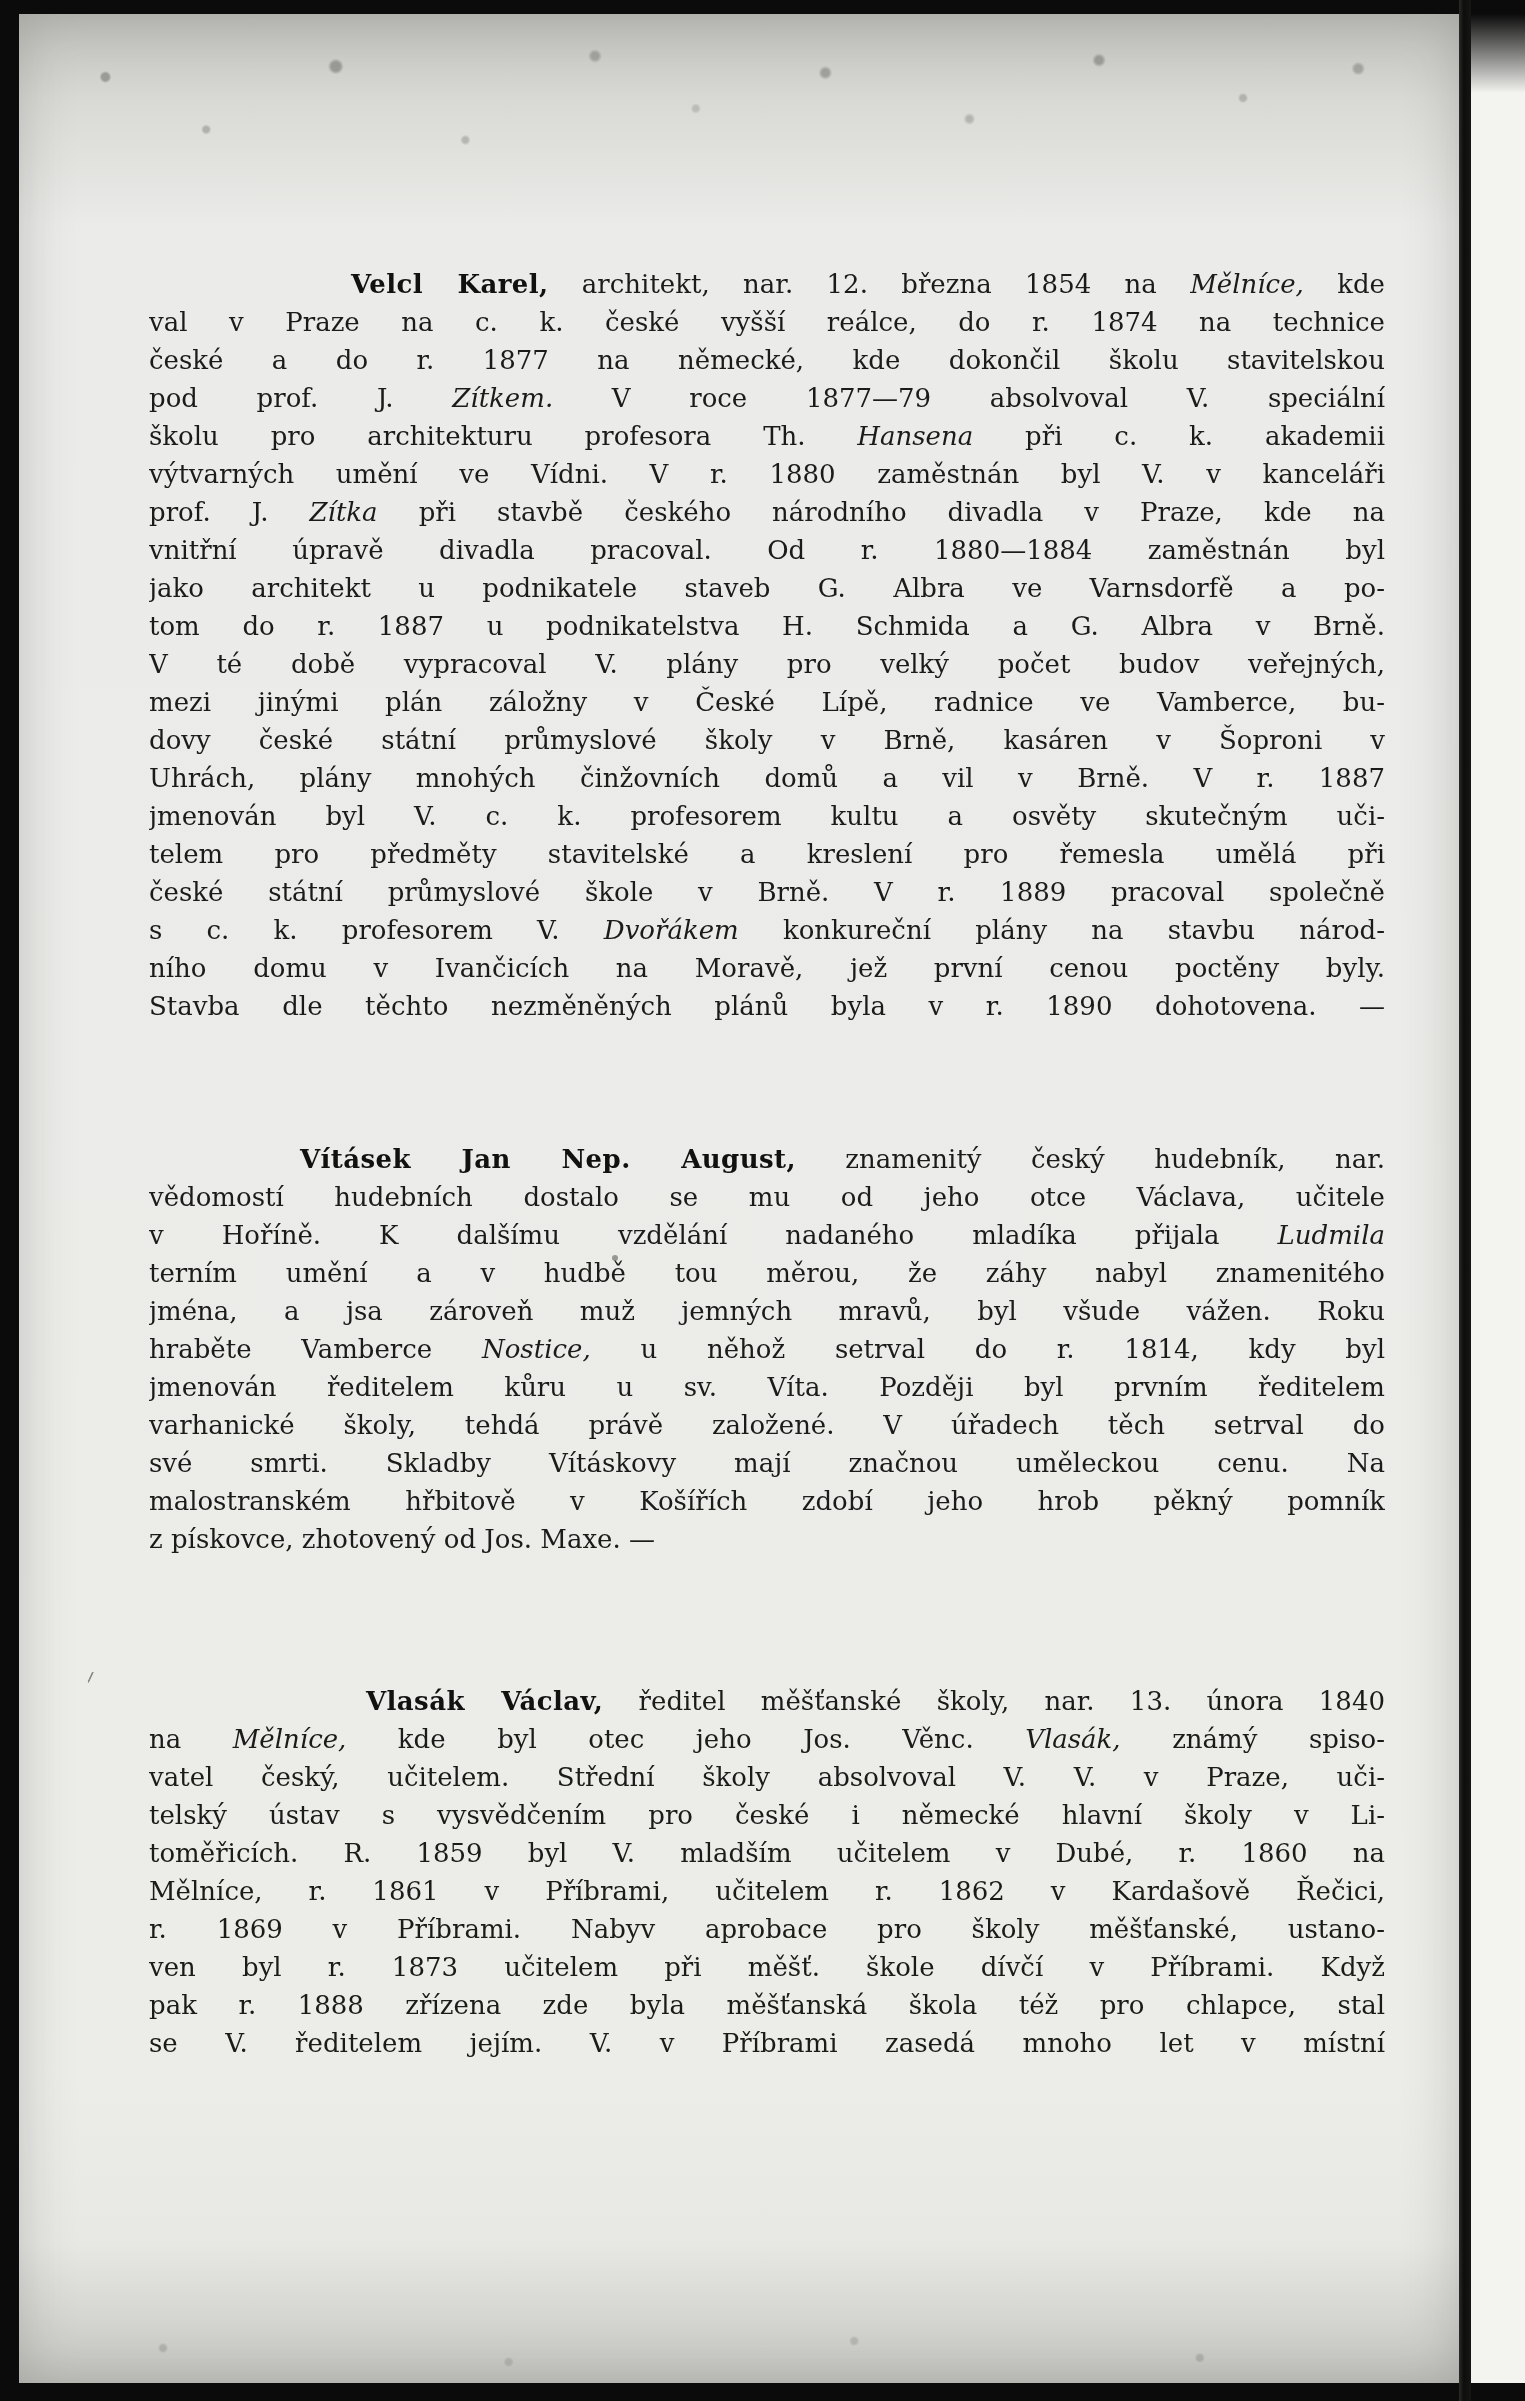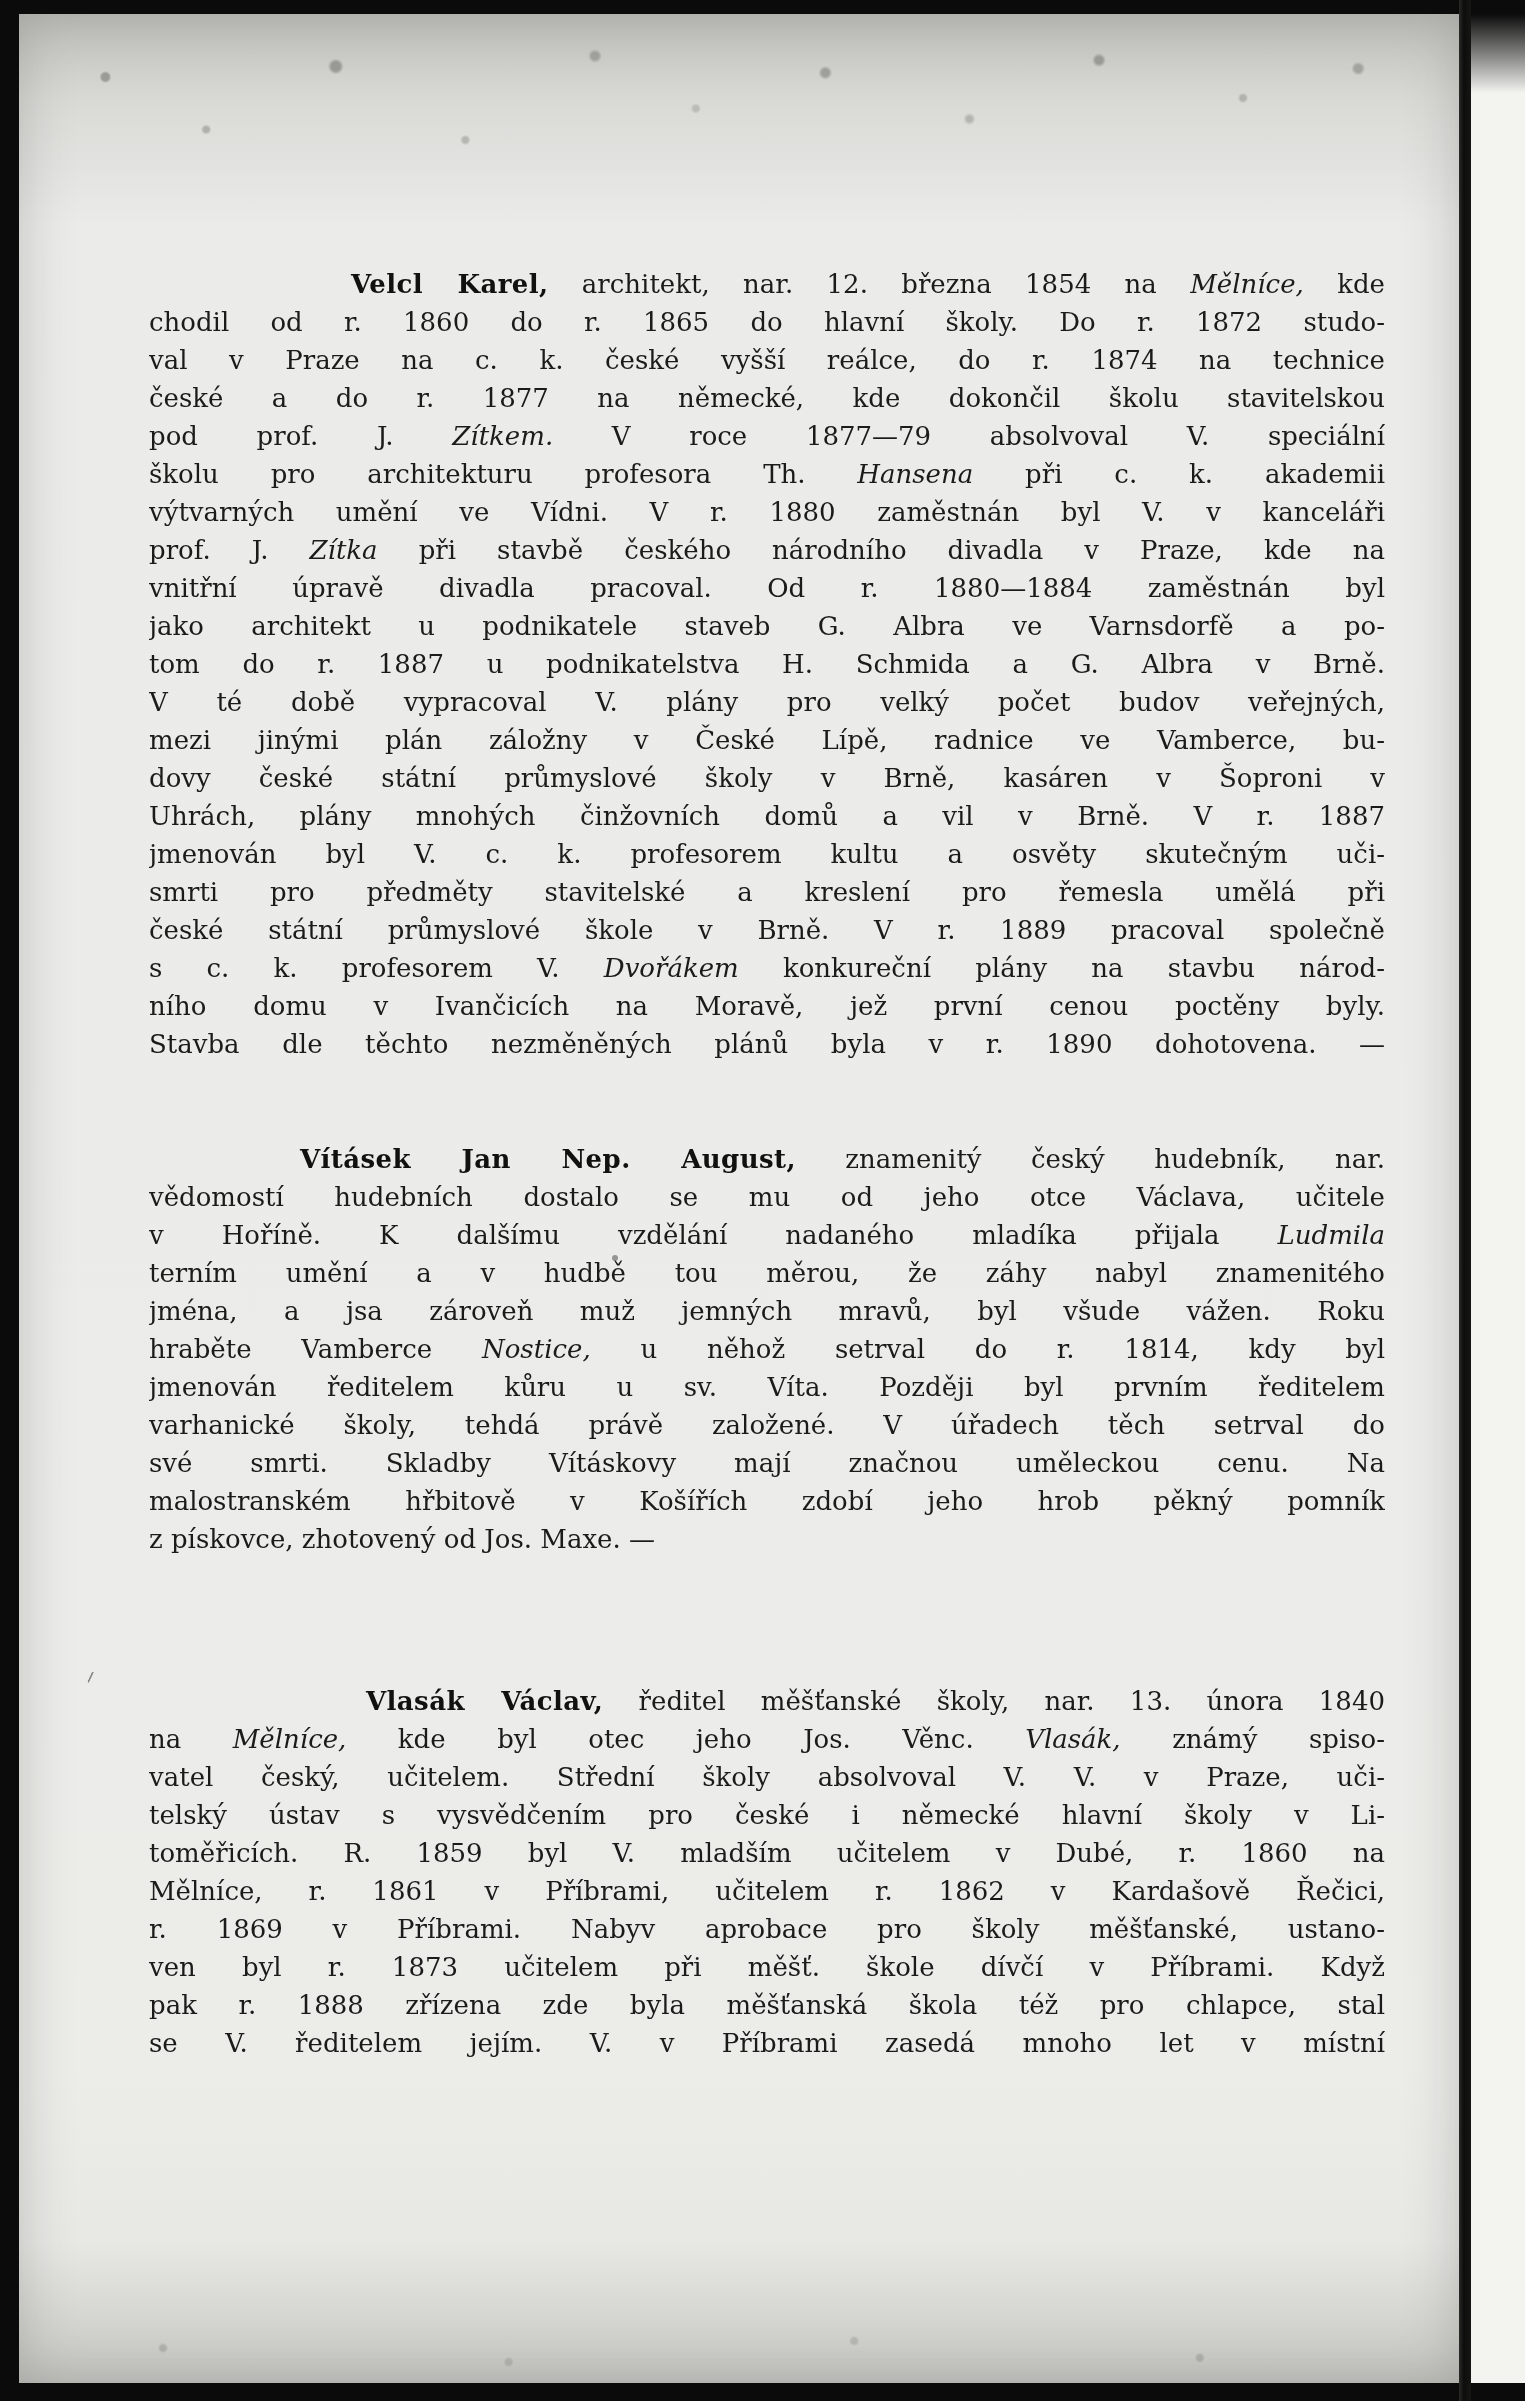--- a/index.html
+++ b/index.html
@@ -96,36 +96,35 @@
 <body>
 
 <div class="paper">
   <div class="texture-top"></div>
   <div class="texture-bottom"></div>
 
 
   <div class="text-column" id="text-column">
       <div class="entry" id="entry-velcl-karel">
         <div class="line first"><span class="s-b">Velcl Karel,</span><span class="s-n"> architekt, nar. 12. března 1854 na </span><span class="s-i">Mělníce,</span><span class="s-n"> kde</span></div>
-        <div class="line"><span class="s-n">chodil od r. 1860 do r. 1865 do hlavní školy. Do r. 1872 studo-</span></div>
         <div class="line"><span class="s-n">val v Praze na c. k. české vyšší reálce, do r. 1874 na technice</span></div>
         <div class="line"><span class="s-n">české a do r. 1877 na německé, kde dokončil školu stavitelskou</span></div>
         <div class="line"><span class="s-n">pod prof. J. </span><span class="s-i">Zítkem.</span><span class="s-n"> V roce 1877—79 absolvoval V. speciální</span></div>
         <div class="line"><span class="s-n">školu pro architekturu profesora Th. </span><span class="s-i">Hansena</span><span class="s-n"> při c. k. akademii</span></div>
         <div class="line"><span class="s-n">výtvarných umění ve Vídni. V r. 1880 zaměstnán byl V. v kanceláři</span></div>
         <div class="line"><span class="s-n">prof. J. </span><span class="s-i">Zítka</span><span class="s-n"> při stavbě českého národního divadla v Praze, kde na</span></div>
         <div class="line"><span class="s-n">vnitřní úpravě divadla pracoval. Od r. 1880—1884 zaměstnán byl</span></div>
         <div class="line"><span class="s-n">jako architekt u podnikatele staveb G. Albra ve Varnsdorfě a po-</span></div>
         <div class="line"><span class="s-n">tom do r. 1887 u podnikatelstva H. Schmida a G. Albra v Brně.</span></div>
         <div class="line"><span class="s-n">V té době vypracoval V. plány pro velký počet budov veřejných,</span></div>
         <div class="line"><span class="s-n">mezi jinými plán záložny v České Lípě, radnice ve Vamberce, bu-</span></div>
         <div class="line"><span class="s-n">dovy české státní průmyslové školy v Brně, kasáren v Šoproni v</span></div>
         <div class="line"><span class="s-n">Uhrách, plány mnohých činžovních domů a vil v Brně. V r. 1887</span></div>
         <div class="line"><span class="s-n">jmenován byl V. c. k. profesorem kultu a osvěty skutečným uči-</span></div>
-        <div class="line"><span class="s-n">smrti pro předměty stavitelské a kreslení pro řemesla umělá při</span></div>
+        <div class="line"><span class="s-n">telem pro předměty stavitelské a kreslení pro řemesla umělá při</span></div>
         <div class="line"><span class="s-n">české státní průmyslové škole v Brně. V r. 1889 pracoval společně</span></div>
         <div class="line"><span class="s-n">s c. k. profesorem V. </span><span class="s-i">Dvořákem</span><span class="s-n"> konkureční plány na stavbu národ-</span></div>
         <div class="line"><span class="s-n">ního domu v Ivančicích na Moravě, jež první cenou poctěny byly.</span></div>
         <div class="line"><span class="s-n">Stavba dle těchto nezměněných plánů byla v r. 1890 dohotovena. —</span></div>
       </div>
       <div class="entry" id="entry-vitasek-jan-nep-august">
         <div class="line first"><span class="s-b">Vításek Jan Nep. August,</span><span class="s-n"> znamenitý český hudebník, nar.</span></div>
         <div class="line"><span class="s-n">vědomostí hudebních dostalo se mu od jeho otce Václava, učitele</span></div>
         <div class="line"><span class="s-n">v Hoříně. K dalšímu vzdělání nadaného mladíka přijala </span><span class="s-i">Ludmila</span></div>
         <div class="line"><span class="s-n">terním umění a v hudbě tou měrou, že záhy nabyl znamenitého</span></div>

